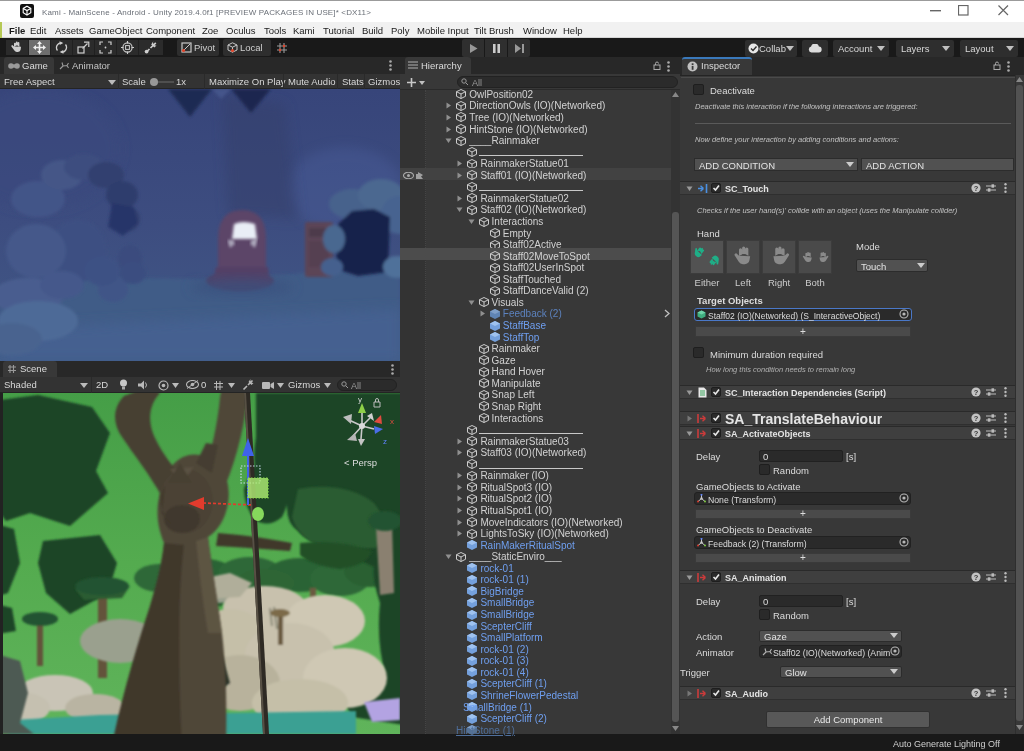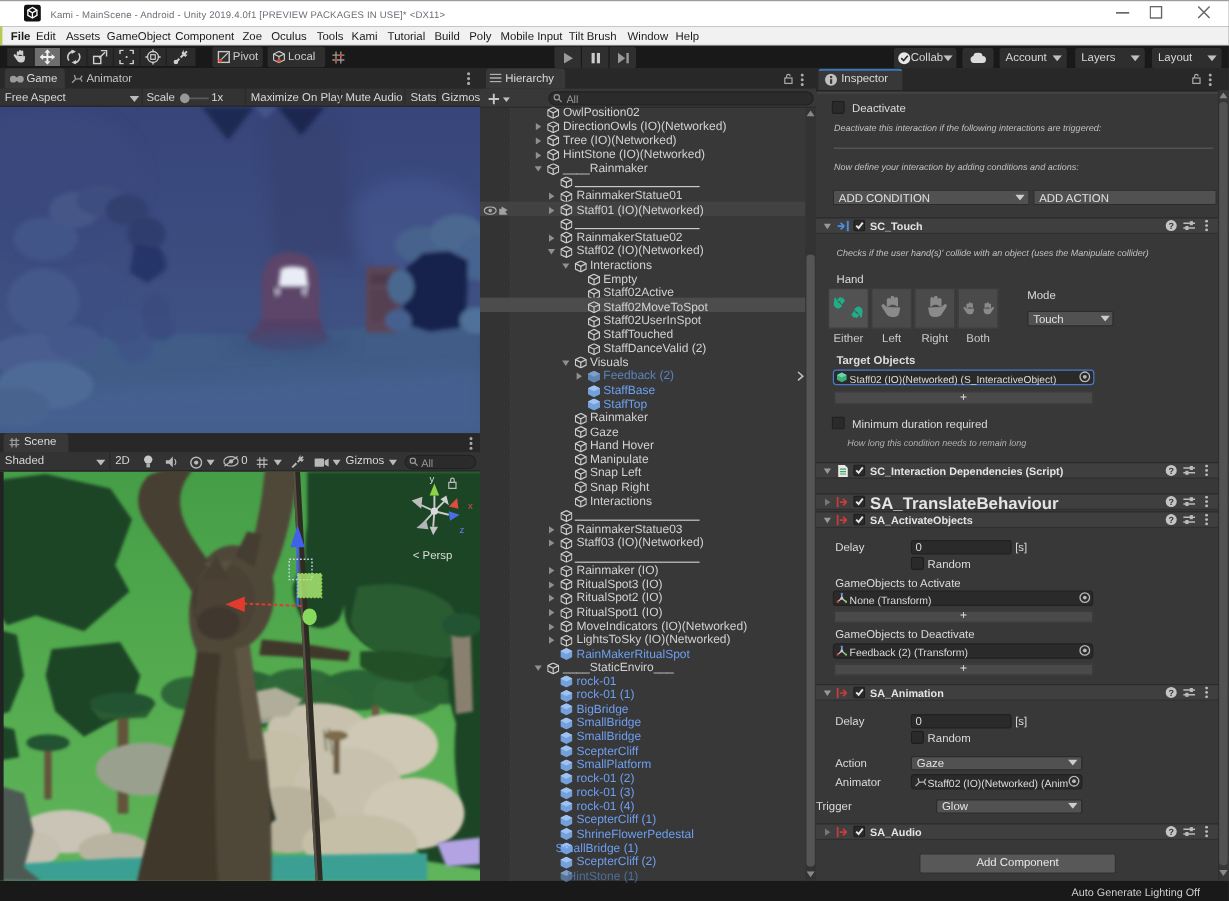--- a/index.html
+++ b/index.html
@@ -934,21 +934,21 @@
       <path d="M5 0 L10 2.5 L5 5 L0 2.5 Z" fill="#9fc2ef"></path>
     </svg>
   </span>
 <div class="t" style="left:480.4px;top:713.0px;color:#6f9ff0;font-size:10px;line-height:11px;">ScepterCliff (2)</div>
 <span style="position:absolute;left:467.4px;top:725.1px;">
     <svg width="10" height="10" viewBox="0 0 10 10" style="">
       <path d="M5 0 L10 2.5 L10 7.5 L5 10 L0 7.5 L0 2.5 Z" fill="#587393"></path>
       <path d="M5 0 L10 2.5 L5 5 L0 2.5 Z" fill="#7f9fc8"></path>
     </svg>
   </span>
-<div class="t" style="left:473px;top:724.6px;color:#4e6e9a;font-size:10px;line-height:11px;">HintStone (1)</div>
+<div class="t" style="left:456px;top:724.6px;color:#4e6e9a;font-size:10px;line-height:11px;text-decoration:underline;">HintStone (1)</div>
 <div class="" style="left:671px;top:90px;width:9px;height:644px;background:#333333;"></div>
 <svg width="7" height="5" viewBox="0 0 7 5" style="left:672px;top:92px">
     <path d="M3.5 0 L7 5 L0 5 Z" fill="#888"></path>
   </svg>
 <div class="" style="left:672px;top:212px;width:7px;height:510px;background:#555555;border-radius:3px;"></div>
 <svg width="7" height="5" viewBox="0 0 7 5" style="left:672px;top:726px">
     <path d="M0 0 L7 0 L3.5 5 Z" fill="#888"></path>
   </svg>
 <div class="" style="left:680px;top:57px;width:344px;height:18px;background:#282828;"></div>
 <div class="" style="left:682px;top:57px;width:70px;height:18px;background:#383838;border-radius:3px 3px 0 0;border-top:2px solid #3a79bb;"></div>

